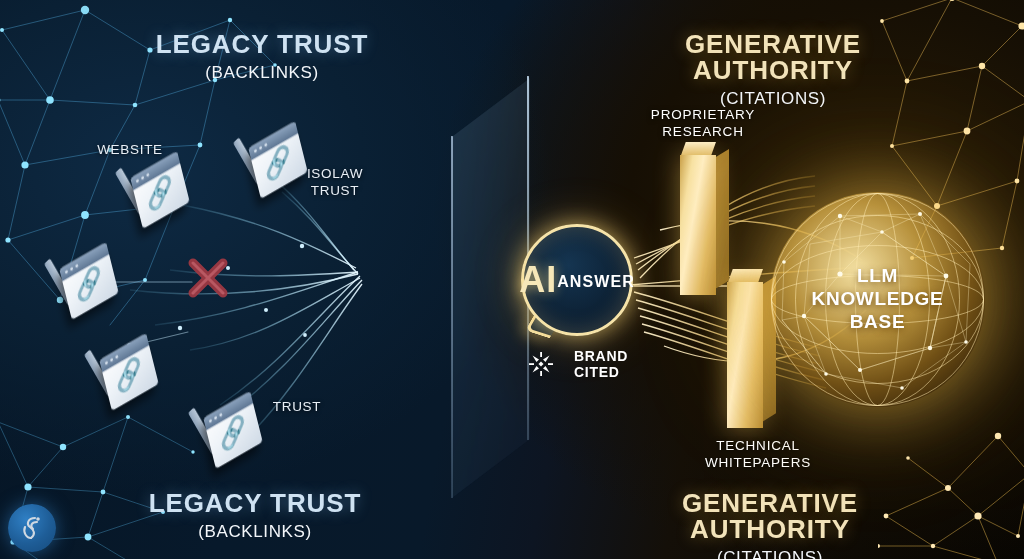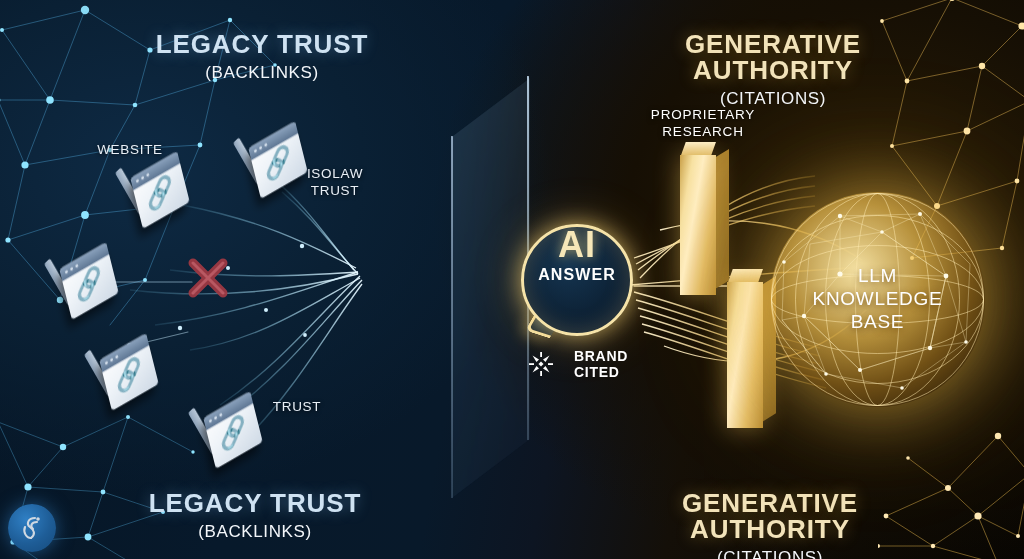--- a/index.html
+++ b/index.html
@@ -64,21 +64,21 @@
     background:linear-gradient(180deg,rgba(200,225,245,.85),rgba(160,195,225,.25));transform:skewY(4deg);}
   #glassEdgeB{position:absolute;left:451px;top:136px;width:2px;height:362px;
     background:linear-gradient(180deg,rgba(190,215,240,.7),rgba(150,185,220,.22));transform:skewY(4deg);}
 
   
   #aiWrap{position:absolute;left:521px;top:224px;width:112px;height:112px;}
   #aiBubble{position:absolute;inset:0;border-radius:50%;
     border:3px solid #f6e3a8;
     background:radial-gradient(circle at 42% 36%, #153551 0%, #0d2236 55%, #0a1a2b 100%);
     box-shadow:0 0 22px rgba(245,210,120,.65),0 0 48px rgba(240,190,90,.32),inset 0 0 22px rgba(240,205,130,.22);
-    display:flex;flex-direction:column;align-items:center;justify-content:flex-start;}
+    display:flex;flex-direction:row;align-items:center;justify-content:center;}
   #aiBubble .ai{color:#f6e7b8;font-size:36px;font-weight:bold;letter-spacing:1px;line-height:1;
     text-shadow:0 0 12px rgba(245,215,130,.75);}
   #aiBubble .ans{color:#ffffff;font-size:16px;font-weight:bold;letter-spacing:1.1px;margin-top:3px;}
   #aiTail{position:absolute;left:10px;top:86px;width:26px;height:26px;
     background:radial-gradient(circle at 40% 35%, #143350 0%, #0c2034 70%);
     border-left:3px solid #f6e3a8;border-bottom:3px solid #f6e3a8;
     transform:rotate(18deg) skewX(-12deg);border-radius:0 0 0 7px;
     box-shadow:-4px 5px 14px rgba(245,205,110,.35);}
 
   
@@ -95,21 +95,21 @@
     clip-path:polygon(16% 0%,100% 0%,84% 100%,0% 100%);}
   .pillar .rt{position:absolute;right:-13px;top:-6px;width:14px;height:100%;
     background:linear-gradient(180deg,#a87f2c,#7d5c1b);clip-path:polygon(0% 6%,100% 0%,100% 94%,0% 100%);}
 
   
   #llmSphere{position:absolute;left:770px;top:192px;width:215px;height:215px;border-radius:50%;
     background:radial-gradient(circle at 40% 36%, rgba(255,235,170,.95) 0%, rgba(238,190,80,.72) 36%,
       rgba(196,140,38,.5) 62%, rgba(120,80,18,.30) 85%, rgba(60,40,8,0) 100%);
     box-shadow:0 0 70px rgba(248,198,80,.55),0 0 140px rgba(230,170,50,.32);
     display:flex;align-items:center;justify-content:center;}
-  #llmSphere .llmTxt{position:relative;z-index:5;color:#ffffff;font-size:19px;font-weight:normal;
+  #llmSphere .llmTxt{position:relative;z-index:5;color:#ffffff;font-size:19px;font-weight:bold;
     letter-spacing:.7px;line-height:1.2;text-align:center;text-shadow:0 2px 7px rgba(90,55,5,.85);}
 
   
   #logoBadge{position:absolute;left:8px;top:504px;width:48px;height:48px;border-radius:50%;
     background:radial-gradient(circle at 38% 32%, #2f7fc4 0%, #1e5d97 55%, #154a7c 100%);
     display:flex;align-items:center;justify-content:center;
     box-shadow:0 0 18px rgba(50,130,200,.55);}
 
   
   #xmark{position:absolute;left:185px;top:255px;width:46px;height:46px;}
@@ -478,20 +478,24 @@
   </div>
   <div class="labw nosel" style="left:628px;top:107px;width:150px;">
     <span>PROPRIETARY</span><br>
     <span>RESEARCH</span>
   </div>
 
   <div class="pillar" style="left:727px;top:282px;width:36px;height:146px;">
     <div class="top"></div>
     <div class="rt"></div>
     <div class="face"></div>
+  </div>
+  <div class="labw nosel" style="left:678px;top:438px;width:160px;">
+    <span>TECHNICAL</span><br>
+    <span>WHITEPAPERS</span>
   </div>
 
   <div id="llmSphere">
     <svg style="position:absolute;inset:0;width:100%;height:100%;" viewBox="0 0 215 215">
       <g fill="none" stroke="#ffe9ae" stroke-width=".85" stroke-opacity=".62">
         <circle cx="107.5" cy="107.5" r="106"></circle>
         <ellipse cx="107.5" cy="107.5" rx="22" ry="106"></ellipse>
         <ellipse cx="107.5" cy="107.5" rx="52" ry="106"></ellipse>
         <ellipse cx="107.5" cy="107.5" rx="82" ry="106"></ellipse>
         <ellipse cx="107.5" cy="107.5" rx="106" ry="24"></ellipse>

